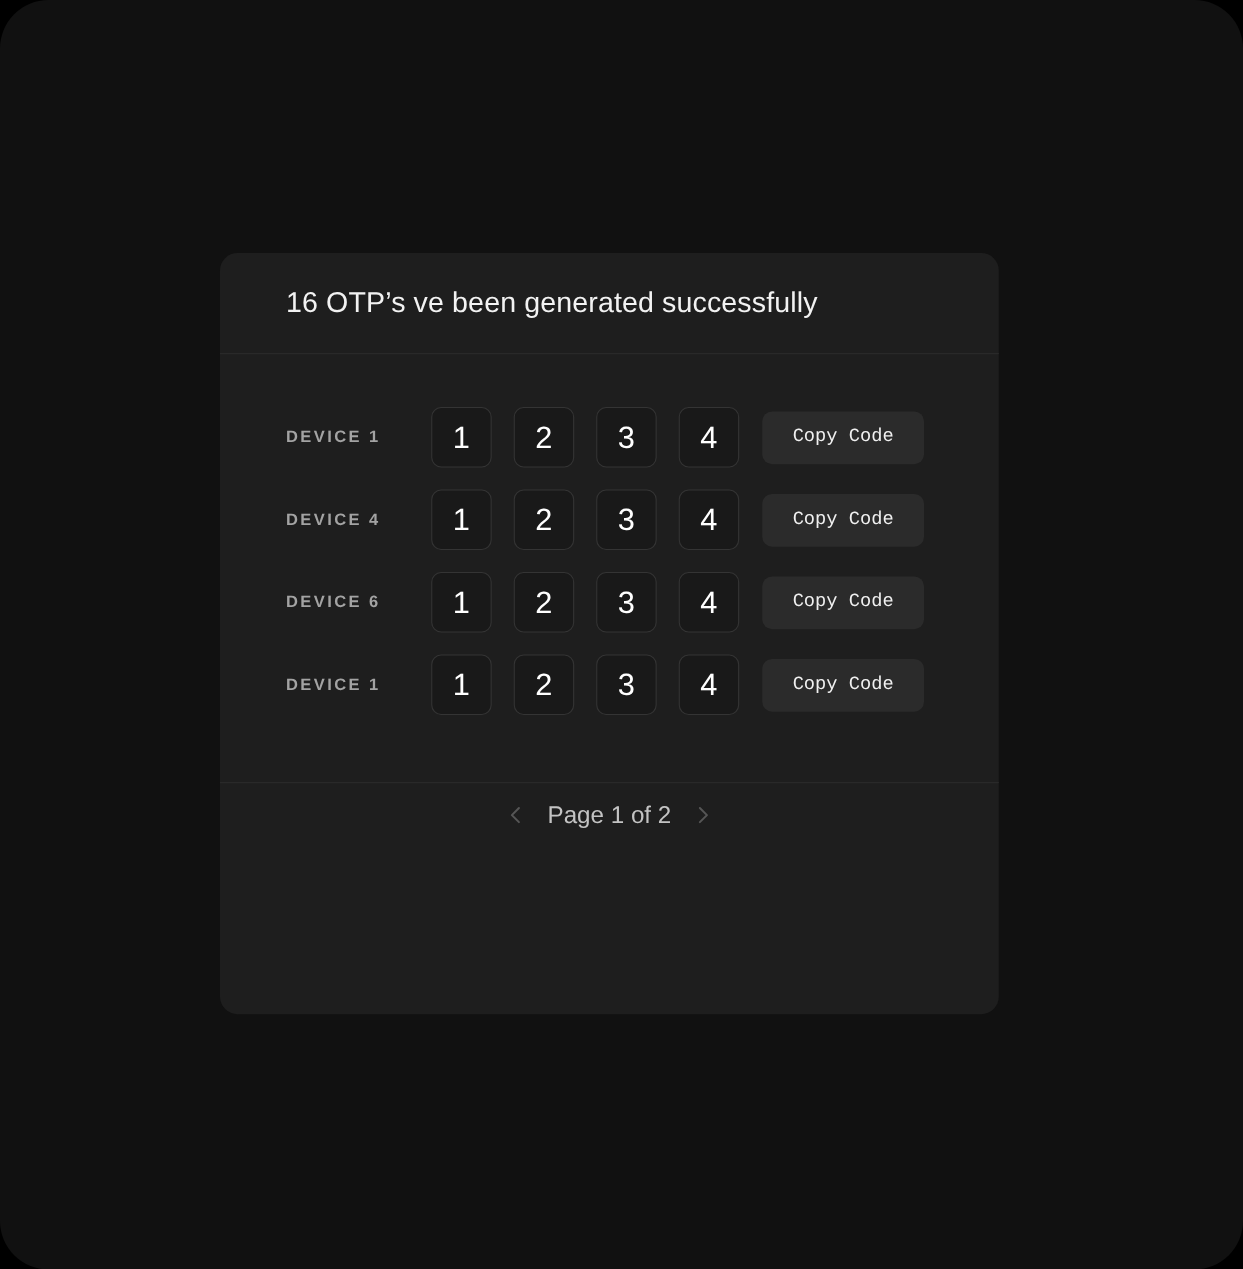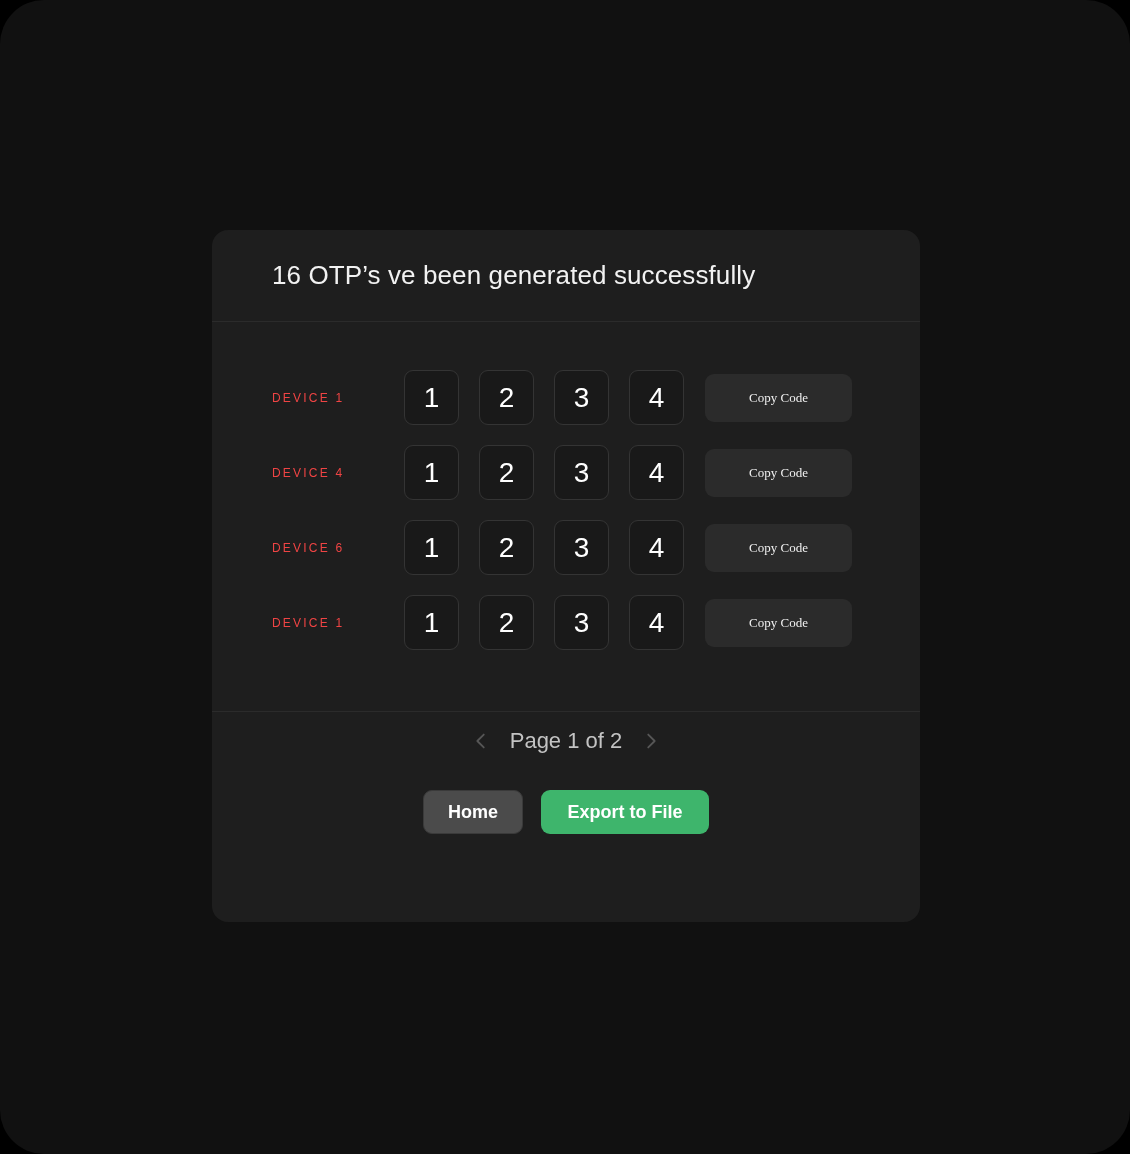--- a/index.html
+++ b/index.html
@@ -17,21 +17,21 @@
     width: 1130px;
     height: 1154px;
     background: #111111;
     border-radius: 44px;
     overflow: hidden;
   }
 
   
   #card {
     position: absolute;
-    left: 212px;
+    left: 200px;
     top: 230px;
     width: 708px;
     height: 692px;
     background: #1e1e1e;
     border-radius: 16px;
     display: flex;
     flex-direction: column;
   }
 
   
@@ -63,24 +63,25 @@
     align-items: center;
     height: 55px;
     margin-bottom: 20px;
     padding-left: 60px;
   }
   .device-row:last-child { margin-bottom: 0; }
 
   .device-label {
     width: 132px;
     flex: 0 0 132px;
-    font-size: 12px;
+    font-size: 15px;
     letter-spacing: 2.2px;
-    color: #ef4444;
+    color: #a3a3a3;
     white-space: nowrap;
+    font-weight: bold;
   }
 
   .digits {
     display: flex;
     gap: 20px;
   }
 
   .digit-box {
     width: 55px;
     height: 55px;
@@ -96,22 +97,22 @@
   }
 
   .copy-btn {
     margin-left: 21px;
     width: 147px;
     height: 48px;
     background: #2b2b2b;
     border: none;
     border-radius: 9px;
     color: #f0f0f0;
-    font-family: Liberation Serif, serif;
-    font-size: 13px;
+    font-family: Liberation Mono, monospace;
+    font-size: 17px;
     cursor: pointer;
     display: flex;
     align-items: center;
     justify-content: center;
   }
 
   
   .card-footer {
     flex: 0 0 210px;
     display: flex;
@@ -231,20 +232,16 @@
           </svg>
         </span>
         <span class="pager-text">Page 1 of 2</span>
         <span class="chev">
           <svg width="22" height="22" viewBox="0 0 24 24" fill="none" stroke="#565656" stroke-width="2" stroke-linecap="round" stroke-linejoin="round">
             <polyline points="9 5 16 12 9 19"></polyline>
           </svg>
         </span>
       </div>
 
-      <div class="actions">
-        <button class="btn btn-secondary">Home</button>
-        <button class="btn btn-primary">Export to File</button>
-      </div>
 
     </div>
   </div>
 </div>
 
 </body></html>

